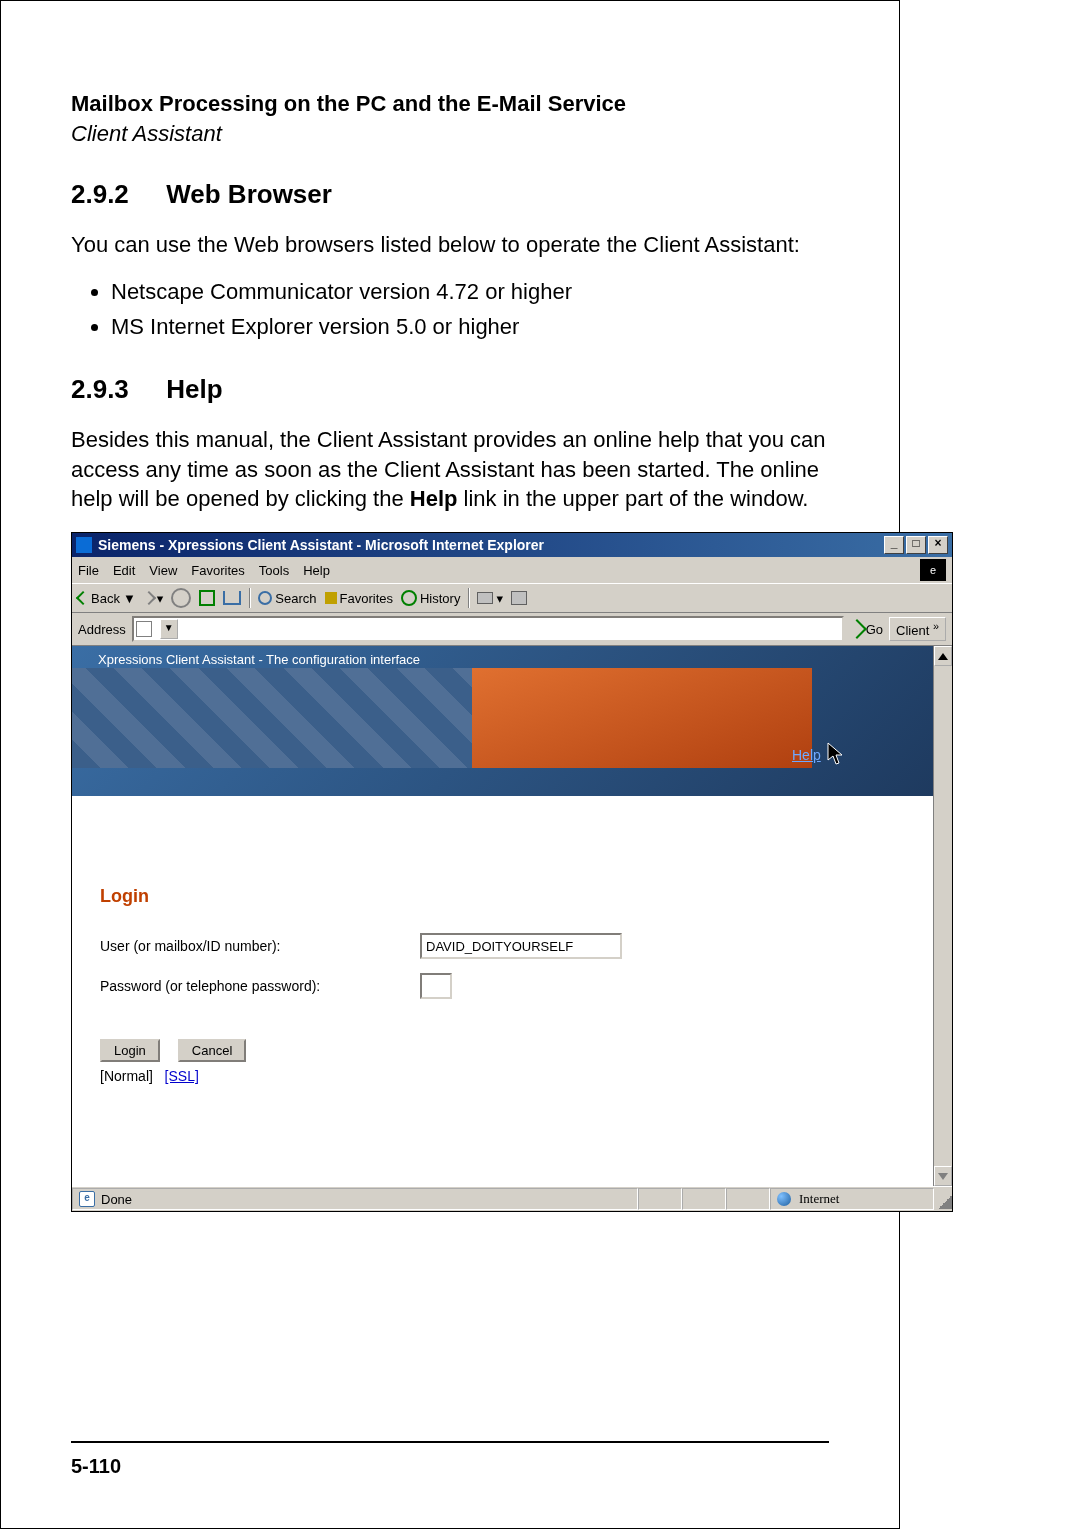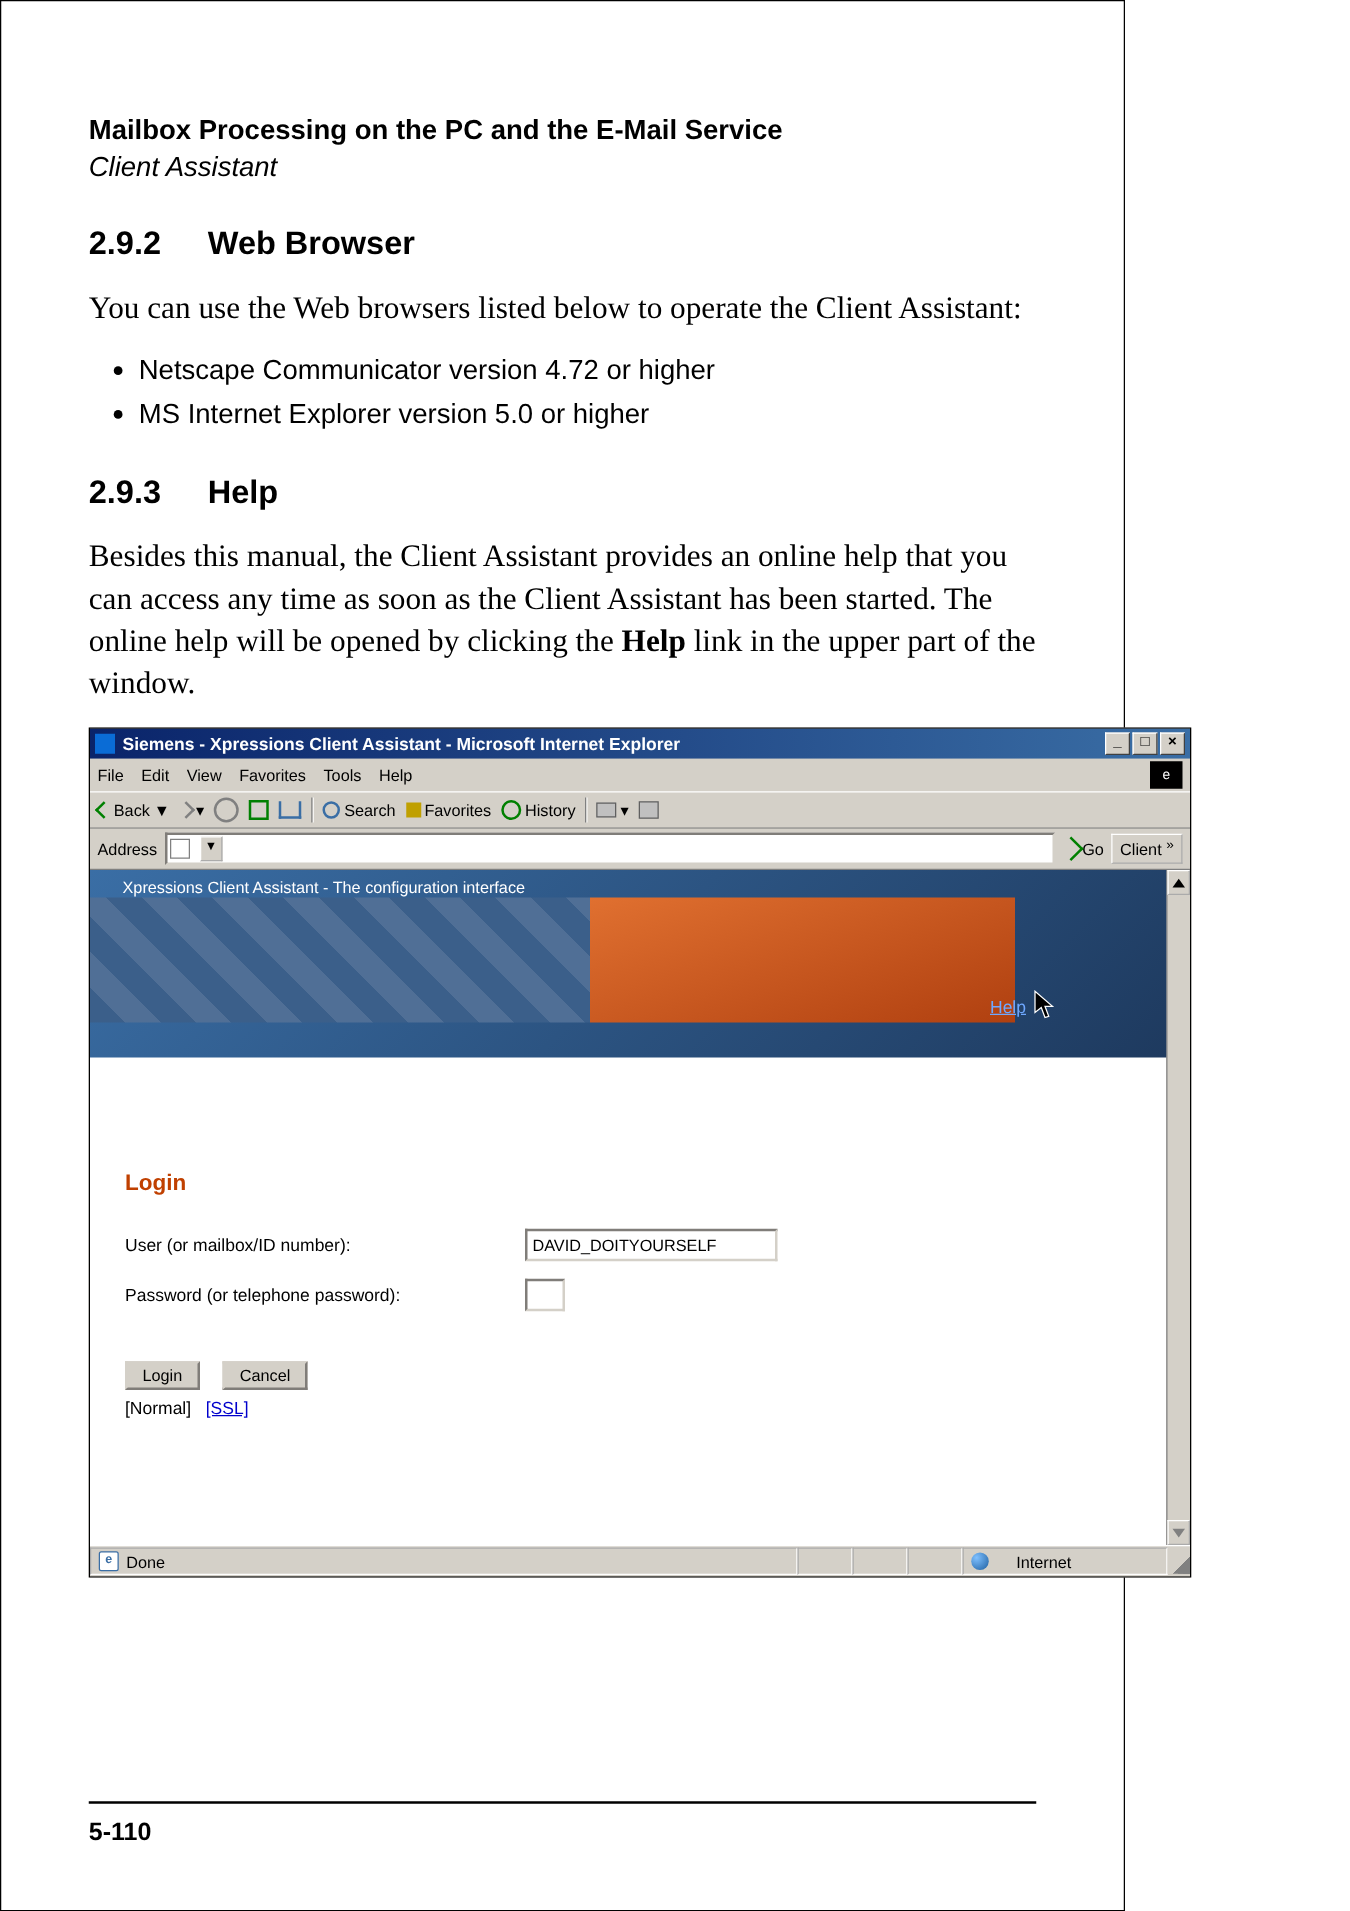--- a/index.html
+++ b/index.html
@@ -15,21 +15,21 @@
     width: 900px;
     height: 1529px;
     padding: 90px 70px 60px 70px;
     border: 1px solid #000;
     position: relative;
   }
   .hdr-title { font-size: 22px; font-weight: bold; margin-bottom: 4px; }
   .hdr-sub   { font-size: 22px; font-style: italic; margin-bottom: 32px; }
   .sec-head  { font-size: 26px; font-weight: bold; margin-bottom: 20px; }
   .sec-num   { display:inline-block; min-width: 88px; }
-  .body-text { font-size: 25px; line-height: 1.35; margin-bottom: 14px; font-family: Liberation Serif, serif; }
+  .body-text { font-size: 22px; line-height: 1.35; margin-bottom: 14px; }
   ul.bullets { list-style: disc; padding-left: 40px; margin: 0 0 30px 0; }
   ul.bullets li { font-size: 22px; line-height: 1.6; }
   .bold { font-weight: bold; }
 
   
   .footer {
     position: absolute;
     bottom: 50px;
     left: 70px;
     right: 70px;
@@ -195,21 +195,21 @@
   .ie-status {
     background:#d4d0c8; border-top:1px solid #fff;
     display:flex; align-items:center; font-size:13px;
     height:24px;
   }
   .ie-status .pane {
     border:1px inset #fff; height:20px; display:flex; align-items:center; padding:0 6px;
   }
   .ie-status .pane.main { flex:1; gap:6px; }
   .ie-status .pane.small { width:30px; }
-  .ie-status .pane.zone { width:150px; gap:22px; }
+  .ie-status .pane.zone { width:150px; gap:8px;font-family:Liberation Serif, serif; }
   .ie-status .e-icon { width:14px; height:14px; background:#fff; border:1px solid #3a6ea5; border-radius:2px; color:#3a6ea5; font-size:10px; line-height:12px; text-align:center; font-weight:bold; }
   .ie-status .globe { width:14px; height:14px; border-radius:50%; background:radial-gradient(circle at 30% 30%, #7fc0ff, #1e5fa0); }
   .ie-status .grip { width:18px; height:20px; background:
       linear-gradient(135deg, transparent 50%, #808080 50%) right bottom/6px 6px no-repeat,
       linear-gradient(135deg, transparent 50%, #808080 50%) right bottom/10px 10px no-repeat,
       linear-gradient(135deg, transparent 50%, #808080 50%) right bottom/14px 14px no-repeat,
       #d4d0c8;
   }
 </style>
 </head>

